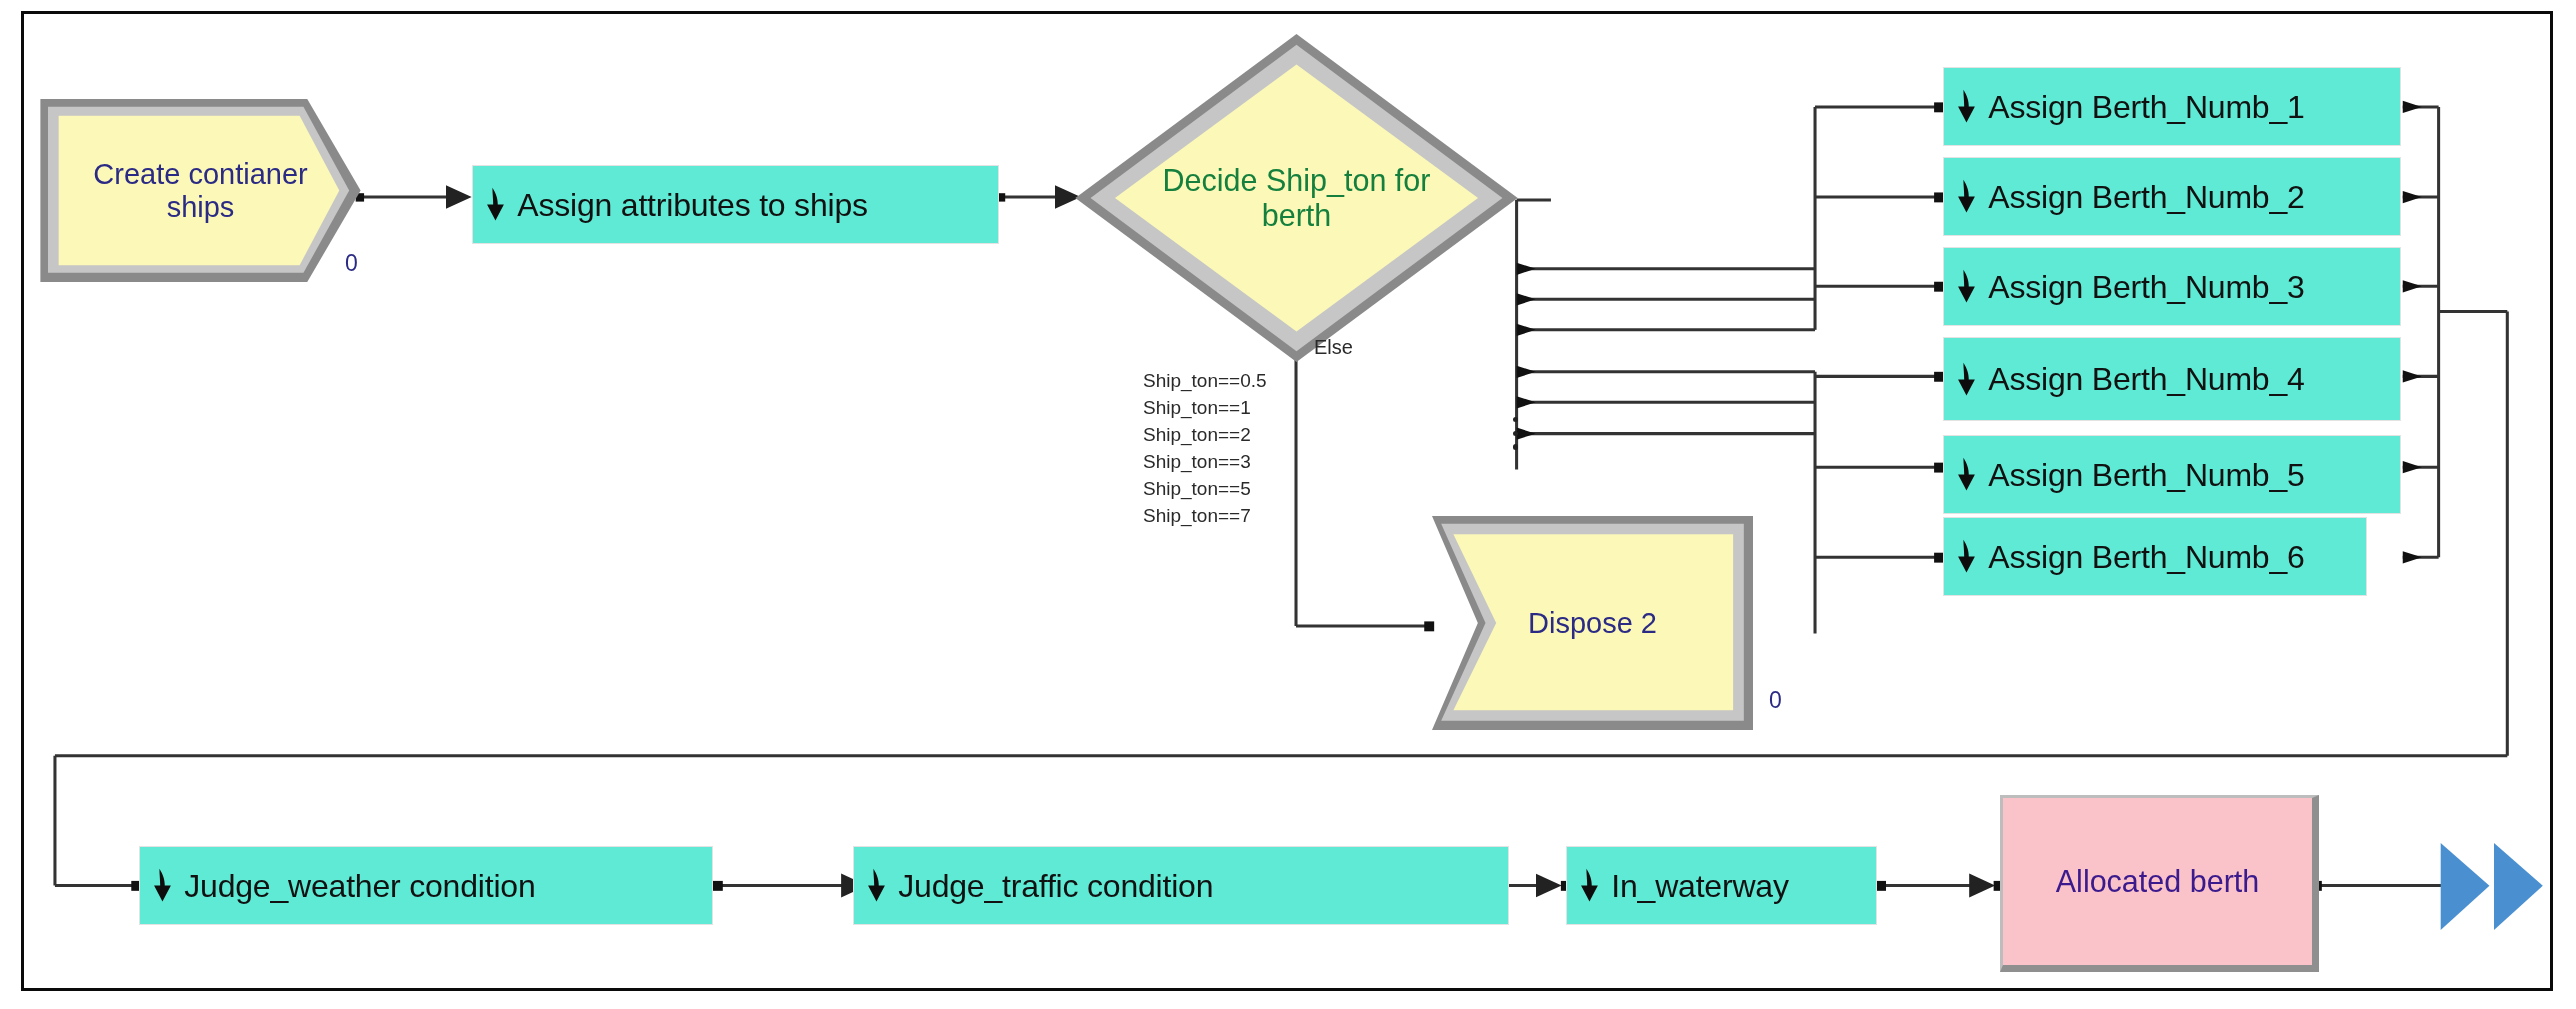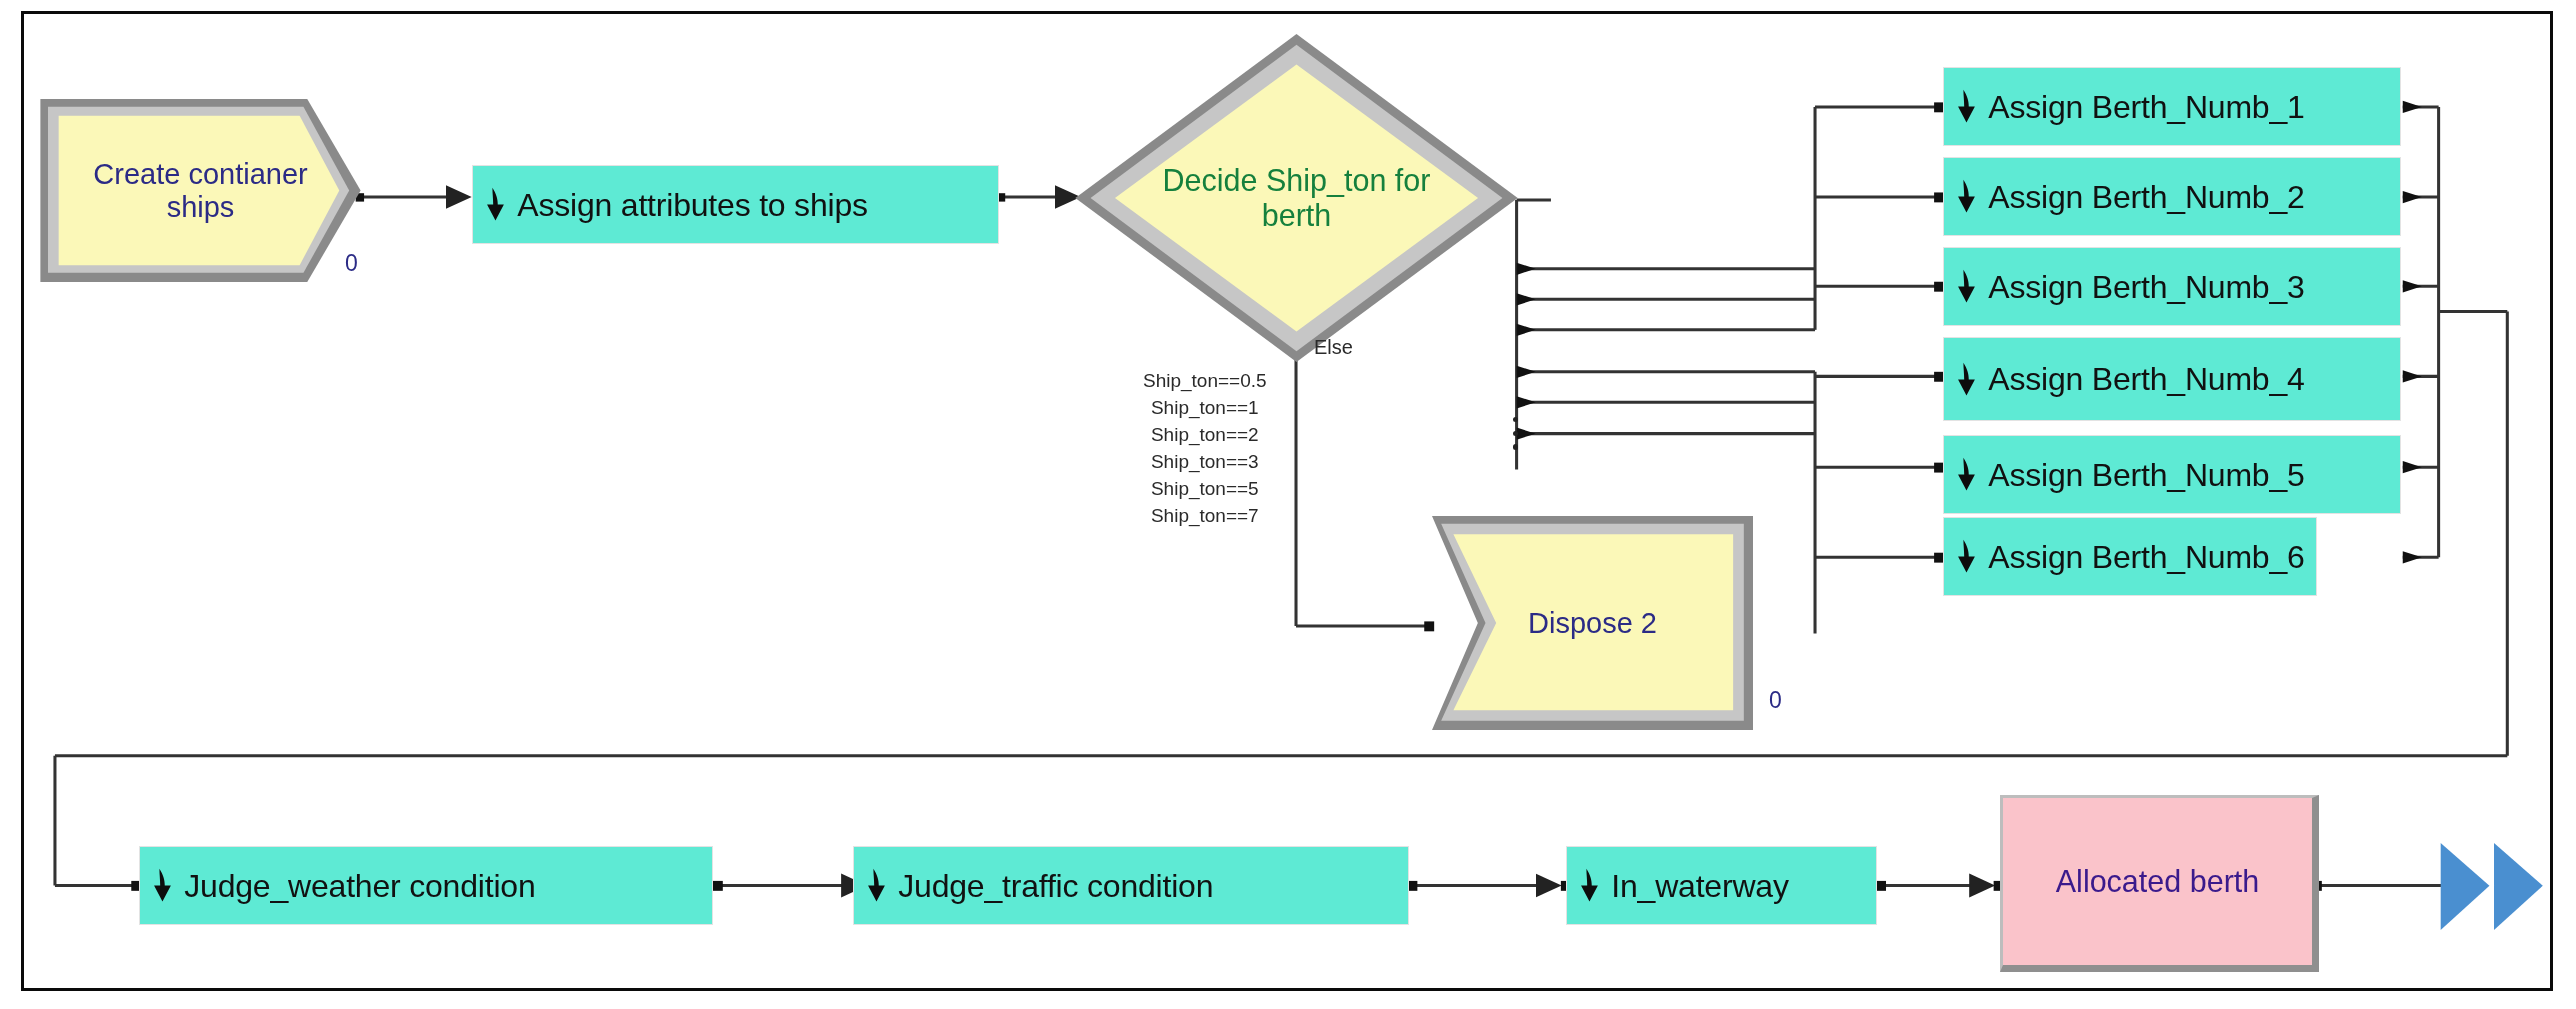--- a/index.html
+++ b/index.html
@@ -126,21 +126,20 @@
     white-space: nowrap;
   }
 
   
   .cond-list {
     position: absolute;
     color: #2a2a2a;
     font-size: 19px;
     line-height: 1.42;
     white-space: pre;
-    text-align: center;
   }
   .else-label {
     position: absolute;
     color: #2a2a2a;
     font-size: 20px;
     white-space: nowrap;
   }
   .counter-zero {
     position: absolute;
     color: #2b2b86;
@@ -338,21 +337,21 @@
           <path d="M11 2 C 16 10, 18 16, 18 24 L26 24 L15 45 L4 24 L12 24 C 12 16, 11 9, 11 2 z" fill="#0d0d0d"></path>
         </svg>
         <span class="module-label">Assign Berth_Numb_4</span>
       </div>
       <div class="node assign-module" style="left: 1943px; top: 435px; width: 458px; height: 79px;">
         <svg class="arrow-glyph" viewBox="0 0 34 48" xmlns="http://www.w3.org/2000/svg">
           <path d="M11 2 C 16 10, 18 16, 18 24 L26 24 L15 45 L4 24 L12 24 C 12 16, 11 9, 11 2 z" fill="#0d0d0d"></path>
         </svg>
         <span class="module-label">Assign Berth_Numb_5</span>
       </div>
-      <div class="node assign-module" style="left: 1943px; top: 517px; width: 374px; height: 79px;">
+      <div class="node assign-module" style="left: 1943px; top: 517px; width: 424px; height: 79px;">
         <svg class="arrow-glyph" viewBox="0 0 34 48" xmlns="http://www.w3.org/2000/svg">
           <path d="M11 2 C 16 10, 18 16, 18 24 L26 24 L15 45 L4 24 L12 24 C 12 16, 11 9, 11 2 z" fill="#0d0d0d"></path>
         </svg>
         <span class="module-label">Assign Berth_Numb_6</span>
       </div>
     </div>
 
   <div class="bevel-shape" style="left:1432px; top:516px; width:321px; height:214px;">
     <svg width="321" height="214" viewBox="0 0 420 280" xmlns="http://www.w3.org/2000/svg">
       <polygon points="0,0 420,0 420,280 0,280 60,140" fill="#8a8a8a"></polygon>
@@ -363,21 +362,21 @@
   </div>
   <div class="counter-zero" style="left:1769px; top:687px;">0</div>
 
   <div class="node assign-module" style="left:139px; top:846px; width:574px; height:79px;">
     <svg class="arrow-glyph" viewBox="0 0 34 48" xmlns="http://www.w3.org/2000/svg">
       <path d="M11 2 C 16 10, 18 16, 18 24 L26 24 L15 45 L4 24 L12 24 C 12 16, 11 9, 11 2 z" fill="#0d0d0d"></path>
     </svg>
     <span class="module-label">Judge_weather condition</span>
   </div>
 
-  <div class="node assign-module" style="left:853px; top:846px; width:556px; height:79px;">
+  <div class="node assign-module" style="left:853px; top:846px; width:656px; height:79px;">
     <svg class="arrow-glyph" viewBox="0 0 34 48" xmlns="http://www.w3.org/2000/svg">
       <path d="M11 2 C 16 10, 18 16, 18 24 L26 24 L15 45 L4 24 L12 24 C 12 16, 11 9, 11 2 z" fill="#0d0d0d"></path>
     </svg>
     <span class="module-label">Judge_traffic condition</span>
   </div>
 
   <div class="node assign-module" style="left:1566px; top:846px; width:311px; height:79px;">
     <svg class="arrow-glyph" viewBox="0 0 34 48" xmlns="http://www.w3.org/2000/svg">
       <path d="M11 2 C 16 10, 18 16, 18 24 L26 24 L15 45 L4 24 L12 24 C 12 16, 11 9, 11 2 z" fill="#0d0d0d"></path>
     </svg>

